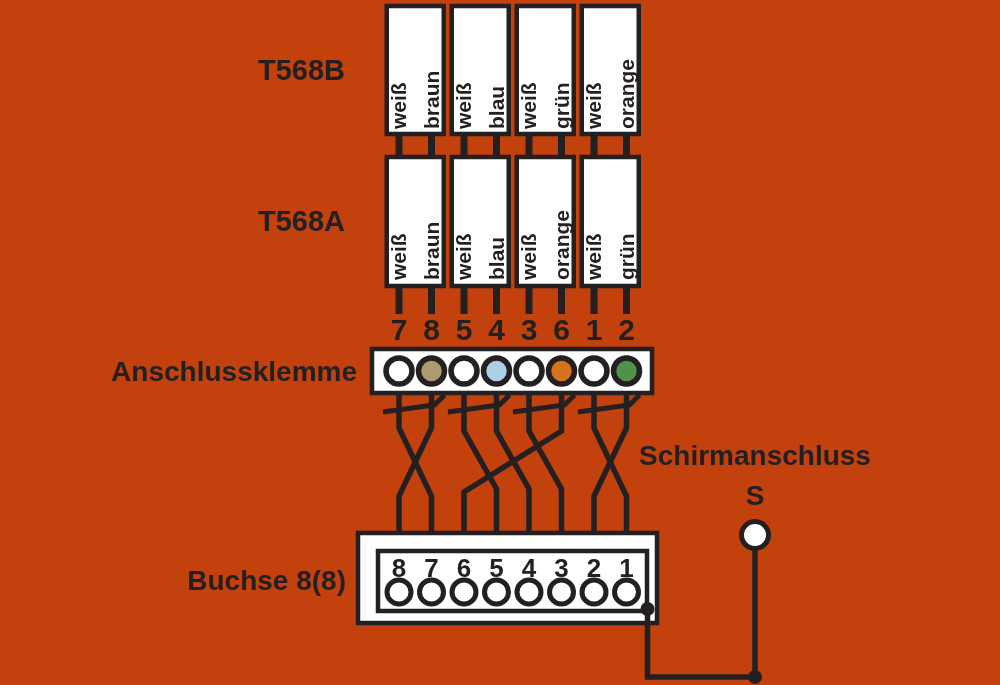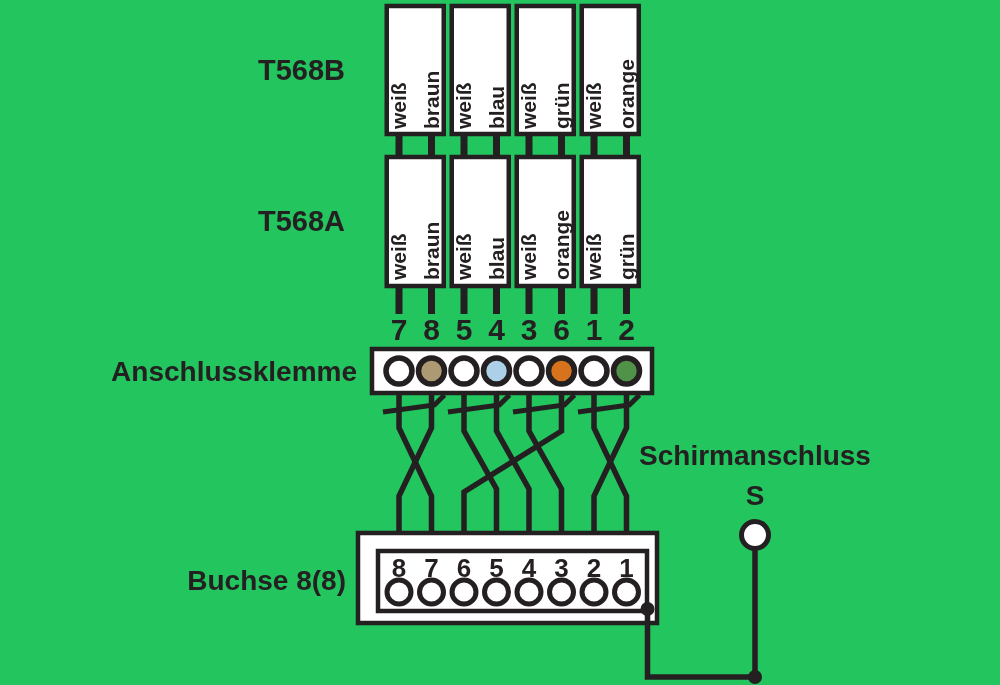--- a/index.html
+++ b/index.html
@@ -1,16 +1,16 @@
 <!DOCTYPE html>
 <html style="--ink: #241f20;"><head>
 <meta charset="utf-8">
 <style>
   html,body{margin:0;padding:0;background:#ffffff;}
-  .stage{position:relative;width:1000px;height:685px;background:#22c55e;overflow:hidden;
+  .stage{position:relative;width:1000px;height:685px;background:#c2410c;overflow:hidden;
          font-family:"Liberation Sans","DejaVu Sans",sans-serif;}
   svg{position:absolute;left:0;top:0;}
   svg text{fill:var(--ink,#241f20);font-family:"Liberation Sans","DejaVu Sans",sans-serif;font-weight:bold;}
   .lbl{font-size:29px;}
   .lbl-m{font-size:28px;}
   .pin{font-size:30px;text-anchor:middle;}
   .pin-s{font-size:26px;text-anchor:middle;}
   .rot{font-size:21px;}
   .box{fill:#ffffff;stroke:var(--ink,#241f20);stroke-width:4.5px;}
   .wire{fill:none;stroke:var(--ink,#241f20);stroke-width:5.5px;}

